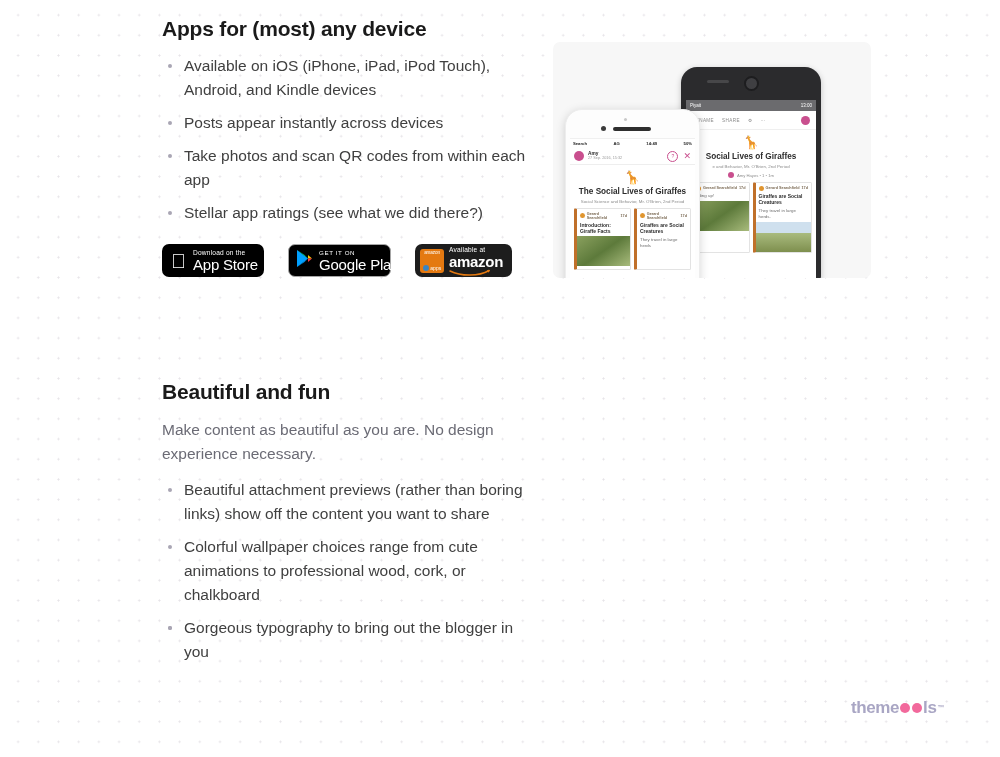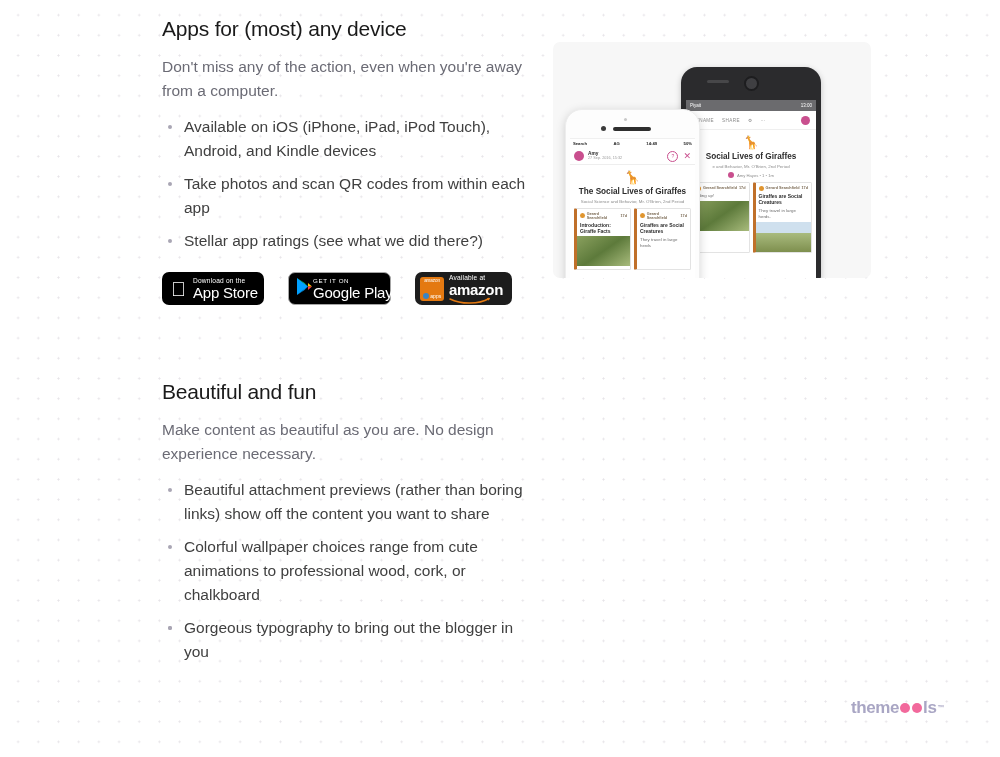--- a/index.html
+++ b/index.html
@@ -37,21 +37,21 @@
   .col-text {
     position: absolute;
     left: 162px;
     width: 372px;
   }
 
   h2.section-title {
     margin: 0;
     font-size: 21px;
     line-height: 26px;
-    font-weight: normal;
+    font-weight: bold;
     color: #1a1a1a;
     letter-spacing: -0.2px;
   }
 
   p.section-lede {
     margin: 13px 0 0 0;
     font-size: 15.5px;
     line-height: 24px;
     color: #6b6b75;
     font-weight: normal;
@@ -101,20 +101,21 @@
     background: #000;
     padding: 0 9px;
     gap: 7px;
   }
   .badge-googleplay {
     width: 103px;
     height: 33px;
     background: #000;
     border: 1px solid #a6a6a6;
     padding: 0 7px;
+    gap: 6px;
   }
   .badge-amazon {
     width: 97px;
     height: 33px;
     background: #1d1d1d;
     padding: 0 5px;
     gap: 5px;
   }
   .badge-lines { display: flex; flex-direction: column; justify-content: center; }
   .badge-small {
@@ -320,26 +321,29 @@
 </style>
 </head>
 <body>
 
 <div class="page">
 
   <section class="section" id="section-apps">
 
     <div class="col-text" style="top:16px;">
       <h2 class="section-title">Apps for (most) any device</h2>
-      <p class="section-lede">Don't miss any of the action, even when you're away from a computer.</p>
 
       <ul class="feature-list">
         <li>
           <span class="bullet-dot"></span>
           <span>Available on iOS (iPhone, iPad, iPod Touch), Android, and Kindle devices</span>
+        </li>
+        <li>
+          <span class="bullet-dot"></span>
+          <span>Posts appear instantly across devices</span>
         </li>
         <li>
           <span class="bullet-dot"></span>
           <span>Take photos and scan QR codes from within each app</span>
         </li>
         <li>
           <span class="bullet-dot"></span>
           <span>Stellar app ratings (see what we did there?)</span>
         </li>
       </ul>

